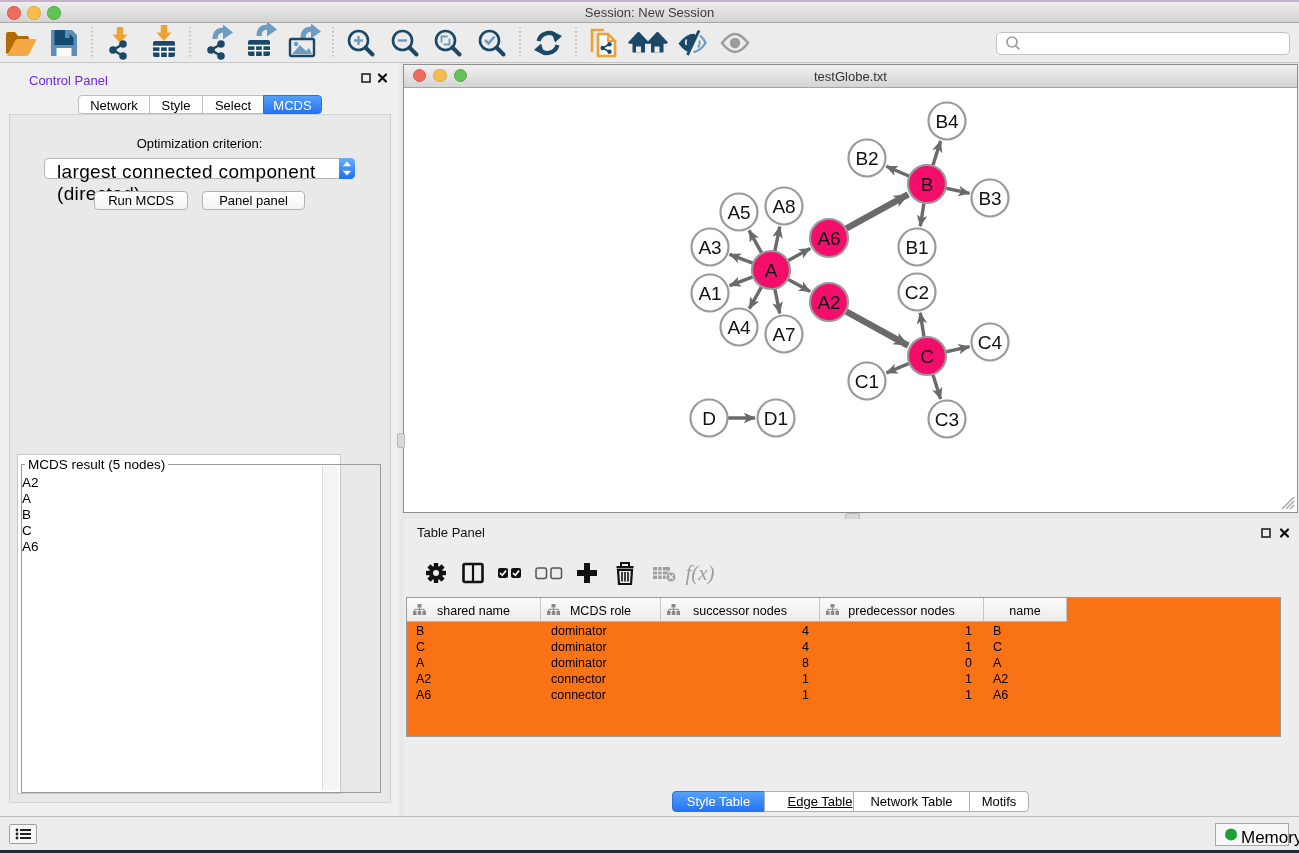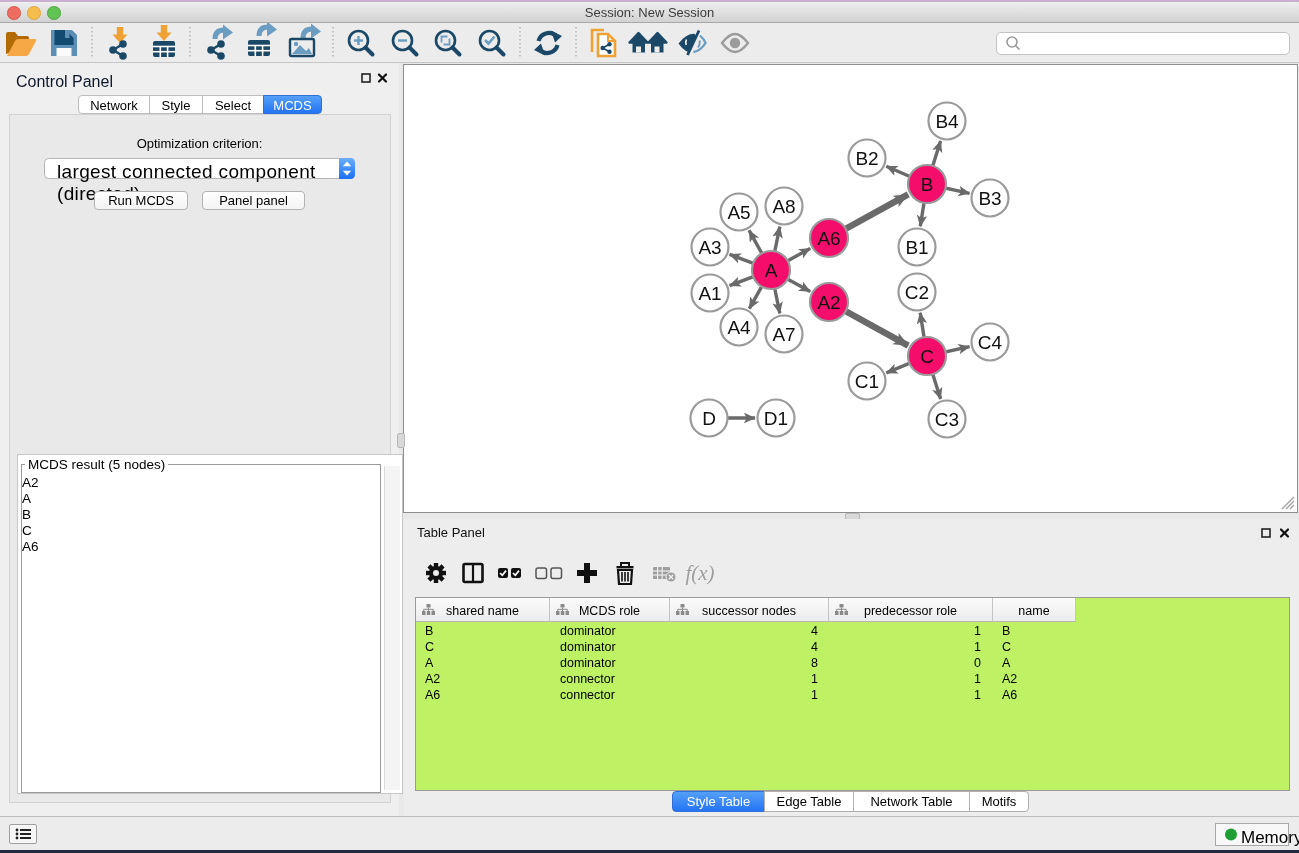--- a/index.html
+++ b/index.html
@@ -13,51 +13,51 @@
 .tl{position:absolute;width:11.5px;height:11.5px;border-radius:50%;top:4px;}
 #titlebar .t1{left:7px;background:#ee6d61;border:0.5px solid #d95951;}
 #titlebar .t2{left:27px;background:#f4bd4e;border:0.5px solid #dda73e;}
 #titlebar .t3{left:47px;background:#61c354;border:0.5px solid #52a843;}
 #appTitle{left:0;top:5px;width:1299px;text-align:center;font-size:13px;color:#3c3c3c;}
 
 #toolbar{left:0;top:23px;width:1299px;height:39px;background:#ececec;border-bottom:1px solid #c6c6c6;}
 #searchbox{left:996px;top:9px;width:292px;height:21px;background:#fff;border:1px solid #c2c2c2;border-radius:5px;}
 
 #cpanel{left:0;top:63px;width:399px;height:753px;background:#efefef;}
-#cpTitle{left:16px;top:10px;font-size:16px;color:#0f172a;}
+#cpTitle{left:29px;top:10px;font-size:13px;color:#6d28d9;}
 #cpTabs{left:78px;top:32px;height:19px;}
 .seg{position:absolute;top:0;height:19px;background:#fff;border:1px solid #bdbdbd;box-sizing:border-box;
   font-size:13px;color:#000;text-align:center;line-height:19px;}
 .seg.first{border-radius:4px 0 0 4px;}
 .seg.last{border-radius:0 4px 4px 0;}
 .seg.sel{background:linear-gradient(#55a0f9,#2474f4);color:#fff;border-color:#2e6fd8;text-align:center;}
 #cpInner{left:9px;top:51px;width:382px;height:689px;background:#e9e9e9;border:1px solid #d2d2d2;box-sizing:border-box;}
 #optLabel{left:0;top:73px;width:399px;text-align:center;font-size:13px;color:#000;}
 #dropdown{left:44px;top:95px;width:311px;height:21px;background:#fff;border:1px solid #b5b5b5;border-radius:4.5px;box-sizing:border-box;}
 #dropdown .txt{position:absolute;left:12px;top:2px;font-size:19px;letter-spacing:0.35px;color:#000;}
 #dropdown .step{position:absolute;right:-1px;top:-1px;width:16px;height:21px;background:linear-gradient(#6caefb,#1a70f3);border-radius:0 4.5px 4.5px 0;}
 .btn{position:absolute;height:19px;background:linear-gradient(#ffffff,#f4f4f4);border:1px solid #b3b3b3;border-radius:4px;box-sizing:border-box;font-size:13px;text-align:center;line-height:17px;color:#000;}
-#resultBox{left:17px;top:391px;width:386px;height:340px;background:#fff;border:1px solid #c8c8c8;box-sizing:border-box;}
+#resultBox{left:17px;top:391px;width:324px;height:340px;background:#fff;border:1px solid #c8c8c8;box-sizing:border-box;}
 #fs{position:absolute;left:3px;top:9px;width:358px;height:327px;border:1px solid #9a9a9a;}
 #fsLegend{position:absolute;left:3px;top:-8px;background:#fff;padding:0 3px;font-size:13.5px;color:#000;}
 #fsScroll{position:absolute;right:2px;top:11px;width:15px;height:324px;background:#f4f4f4;border-left:1px solid #dcdcdc;}
 .li{position:absolute;left:4px;font-size:13.5px;color:#000;}
 
 #netwin{left:403px;top:64px;width:895px;height:449px;background:#fff;border:1px solid #8d8d8d;box-sizing:border-box;}
 #netTitle{position:absolute;left:0;top:0;width:100%;height:22px;background:linear-gradient(#f0f0f0,#d4d4d4);border-bottom:1px solid #a5a5a5;border-radius:3px 3px 0 0;}
 #netTitle .tl{top:3.5px;} #netTitle .t1{left:8.5px;background:#ee6d61;border:0.5px solid #d95951;}
 #netTitle .t2{left:29px;background:#f4bd4e;border:0.5px solid #dda73e;}
 #netTitle .t3{left:49.5px;background:#61c354;border:0.5px solid #52a843;}
 #netTitle .cap{position:absolute;width:100%;text-align:center;top:4px;font-size:13px;color:#333;}
 #graph{position:absolute;left:0;top:23px;}
 
 #tpanel{left:404px;top:519px;width:895px;height:297px;background:#ededed;}
 #tpTitle{left:13px;top:6px;font-size:13px;color:#111;position:absolute;}
 #ttoolbar{position:absolute;left:12px;top:40px;height:28px;}
-#tblbox{position:absolute;left:11px;top:78px;width:875px;height:194px;background:#bef264;border:1px solid #9a9a9a;box-sizing:border-box;}
+#tblbox{position:absolute;left:2px;top:78px;width:875px;height:140px;background:#f97316;border:1px solid #9a9a9a;box-sizing:border-box;}
 .th{position:absolute;top:0;height:24px;background:linear-gradient(#fbfbfb,#ececec);border-right:1px solid #c4c4c4;border-bottom:1px solid #b6b6b6;box-sizing:border-box;font-size:12.5px;color:#000;}
 .th span{position:absolute;width:100%;text-align:center;top:5.5px;left:0;}
 .td{position:absolute;font-size:12.5px;color:#000;height:16px;}
 #btabs{position:absolute;top:272px;height:21px;}
 .btab{position:absolute;top:0;height:21px;background:#fff;border:1px solid #b0b0b0;box-sizing:border-box;font-size:13px;text-align:center;line-height:20px;color:#000;}
 .btab.first{border-radius:4px 0 0 4px;}
 .btab.last{border-radius:0 4px 4px 0;}
 .btab.sel{background:linear-gradient(#55a0f9,#2474f4);color:#fff;border-color:#2e6fd8;}
 
 #statusbar{left:0;top:816px;width:1299px;height:34px;background:#ececec;border-top:1px solid #bdbdbd;box-sizing:border-box;}
@@ -267,20 +267,26 @@
       </div>
     <div id="fsScroll"></div>
     <div class="li" style="top:20px;">A2</div>
     <div class="li" style="top:36px;">A</div>
     <div class="li" style="top:52px;">B</div>
     <div class="li" style="top:68px;">C</div>
     <div class="li" style="top:84px;">A6</div>
   </div>
 </div>
 <div id="netwin" class="abs">
+  <div id="netTitle">
+      <div class="tl t1"></div>
+      <div class="tl t2"></div>
+      <div class="tl t3"></div>
+      <div class="cap">testGlobe.txt</div>
+    </div>
   <svg id="graph" width="893" height="424" viewBox="404 87 893 424">
       <defs>
         <marker id="ah1" markerUnits="userSpaceOnUse" markerWidth="15" markerHeight="12" refX="11.2" refY="5.3" orient="auto">
           <path d="M0,0 L12,5.3 L0,10.6 L3,5.3 z" fill="#6a6a6a"></path>
         </marker>
         <marker id="ah2" markerUnits="userSpaceOnUse" markerWidth="20" markerHeight="16" refX="14.5" refY="6.5" orient="auto">
           <path d="M0,0 L15,6.5 L0,13 L3.6,6.5 z" fill="#6a6a6a"></path>
         </marker>
       </defs>
       <line x1="771.0" y1="269.0" x2="749.1" y2="229.4" stroke="#6a6a6a" stroke-width="3.4" marker-end="url(#ah1)"></line>
@@ -489,21 +495,21 @@
             <rect x="4.5" y="0" width="4" height="3.5"></rect>
             <rect x="0" y="7" width="3.5" height="4"></rect>
             <rect x="4.8" y="7" width="3.5" height="4"></rect>
             <rect x="9.5" y="7" width="3.5" height="4"></rect>
           </g>
           <g stroke="#8a8a8a" stroke-width="1" fill="none">
             <line x1="6.5" y1="3.5" x2="6.5" y2="7"></line>
             <path d="M1.7,7 L1.7,5.3 L11.2,5.3 L11.2,7"></path>
           </g>
         </svg>
-        <span>predecessor role</span>
+        <span>predecessor nodes</span>
       </div>
       <div class="th" style="left:577px;width:83px;">
         <span>name</span>
       </div>
       <div class="td" style="left:9px;top:26px;">B</div>
       <div class="td" style="left:144px;top:26px;">dominator</div>
       <div class="td" style="left:254px;top:26px;width:148px;text-align:right;">4</div>
       <div class="td" style="left:413px;top:26px;width:152px;text-align:right;">1</div>
       <div class="td" style="left:586px;top:26px;">B</div>
       <div class="td" style="left:9px;top:42px;">C</div>
@@ -522,21 +528,21 @@
       <div class="td" style="left:413px;top:74px;width:152px;text-align:right;">1</div>
       <div class="td" style="left:586px;top:74px;">A2</div>
       <div class="td" style="left:9px;top:90px;">A6</div>
       <div class="td" style="left:144px;top:90px;">connector</div>
       <div class="td" style="left:254px;top:90px;width:148px;text-align:right;">1</div>
       <div class="td" style="left:413px;top:90px;width:152px;text-align:right;">1</div>
       <div class="td" style="left:586px;top:90px;">A6</div>
     </div>
   <div id="btabs">
     <div class="btab first sel" style="left:268px;width:93px;">Style Table</div>
-    <div class="btab" style="left:360px;width:90px;">Edge Table</div>
+    <div class="btab" style="left:360px;width:112px;text-decoration:underline;">Edge Table</div>
     <div class="btab" style="left:449px;width:117px;">Network Table</div>
     <div class="btab last" style="left:565px;width:60px;">Motifs</div>
   </div>
 </div>
 <div id="statusbar" class="abs">
   <div id="listbtn">
       <svg width="26" height="18" style="position:absolute;left:1px;top:0px">
         <g fill="#222">
           <circle cx="6" cy="5" r="1.4"></circle>
           <circle cx="6" cy="9" r="1.4"></circle>

